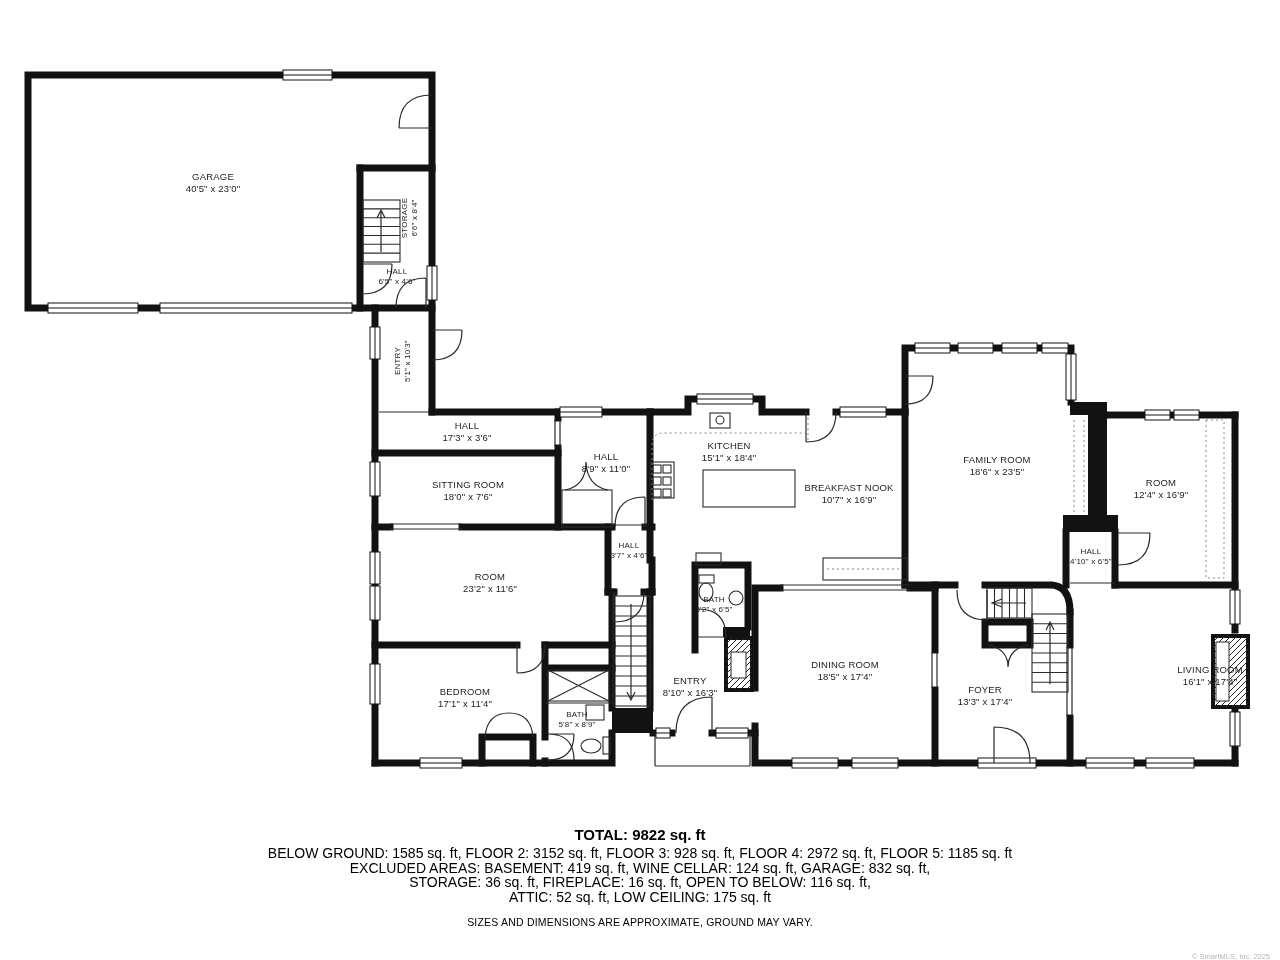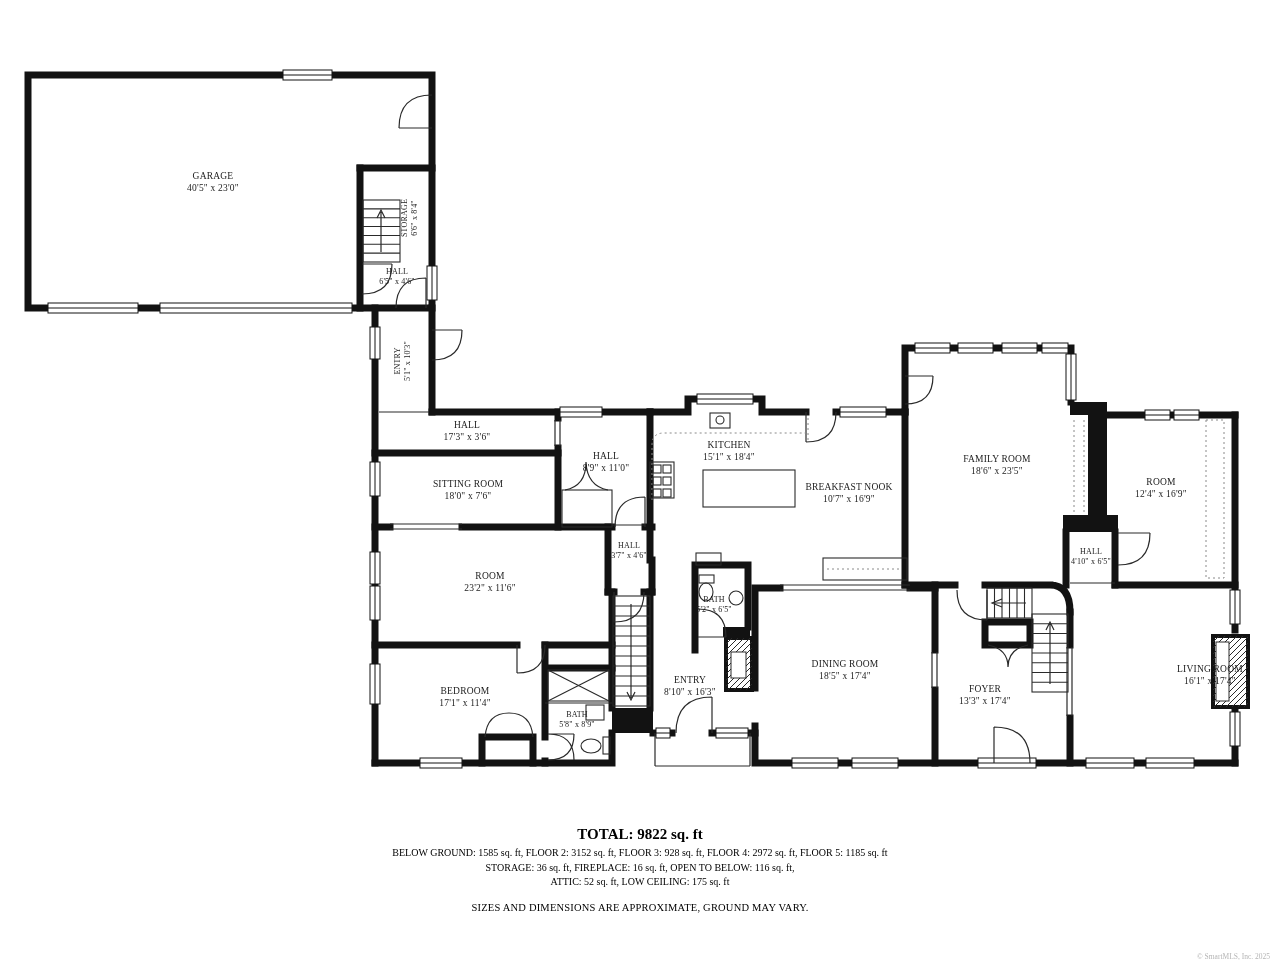--- a/index.html
+++ b/index.html
@@ -1,26 +1,26 @@
 <!DOCTYPE html>
 <html><head>
 <meta charset="utf-8">
 <style>
   html,body{margin:0;padding:0;background:#fff;}
   #page{position:relative;width:1280px;height:960px;background:#fff;overflow:hidden;
-        font-family:Liberation Serif, serif;}
+        font-family:Liberation Sans, sans-serif;}
   #plan-svg{position:absolute;left:0;top:0;}
   .lbl{position:absolute;transform:translate(-50%,-50%);text-align:center;
        font-size:9.5px;line-height:1.25;color:#1c1c1c;letter-spacing:.2px;white-space:nowrap;}
   .lbl span{display:block;}
   .vert{transform:translate(-50%,-50%) rotate(-90deg);}
   .sm{font-size:8px;}
   #footer{position:absolute;left:0;top:826px;width:1280px;text-align:center;color:#000;}
   #footer .total{font-size:15px;font-weight:bold;margin-bottom:3px;}
-  #footer .fline{font-size:10px;line-height:14.6px;}
+  #footer .fline{font-size:14px;line-height:14.6px;}
   #footer .disc{font-size:10.5px;margin-top:12px;letter-spacing:.2px;}
   #copyright{position:absolute;right:10px;top:941px;font-size:7.5px;color:#b5b5b5;margin-top:11px;}
 </style>
 </head>
 <body>
 
 <div id="page">
   <svg id="plan-svg" width="1280" height="820" viewBox="0 0 1280 820">
       <path d="M28,75 H432 V308 H28 Z" stroke="#121212" fill="none" stroke-width="7" stroke-linecap="square"></path>
       <path d="M360,168 H432" stroke="#121212" fill="none" stroke-width="7" stroke-linecap="square"></path>
@@ -356,18 +356,19 @@
       <span>16'1" x 17'4"</span>
     </div>
   <div class="lbl sm" style="left:577px;top:720px">
       <span>BATH</span>
       <span>5'8" x 8'9"</span>
     </div>
 
   <div id="footer">
     <div class="total">TOTAL: 9822 sq. ft</div>
     <div class="fline">BELOW GROUND: 1585 sq. ft, FLOOR 2: 3152 sq. ft, FLOOR 3: 928 sq. ft, FLOOR 4: 2972 sq. ft, FLOOR 5: 1185 sq. ft</div>
+    <div class="fline">EXCLUDED AREAS: BASEMENT: 419 sq. ft, WINE CELLAR: 124 sq. ft, GARAGE: 832 sq. ft,</div>
     <div class="fline">STORAGE: 36 sq. ft, FIREPLACE: 16 sq. ft, OPEN TO BELOW: 116 sq. ft,</div>
     <div class="fline">ATTIC: 52 sq. ft, LOW CEILING: 175 sq. ft</div>
     <div class="disc">SIZES AND DIMENSIONS ARE APPROXIMATE, GROUND MAY VARY.</div>
   </div>
   <div id="copyright">© SmartMLS, Inc. 2025</div>
 </div>
 
 </body></html>

